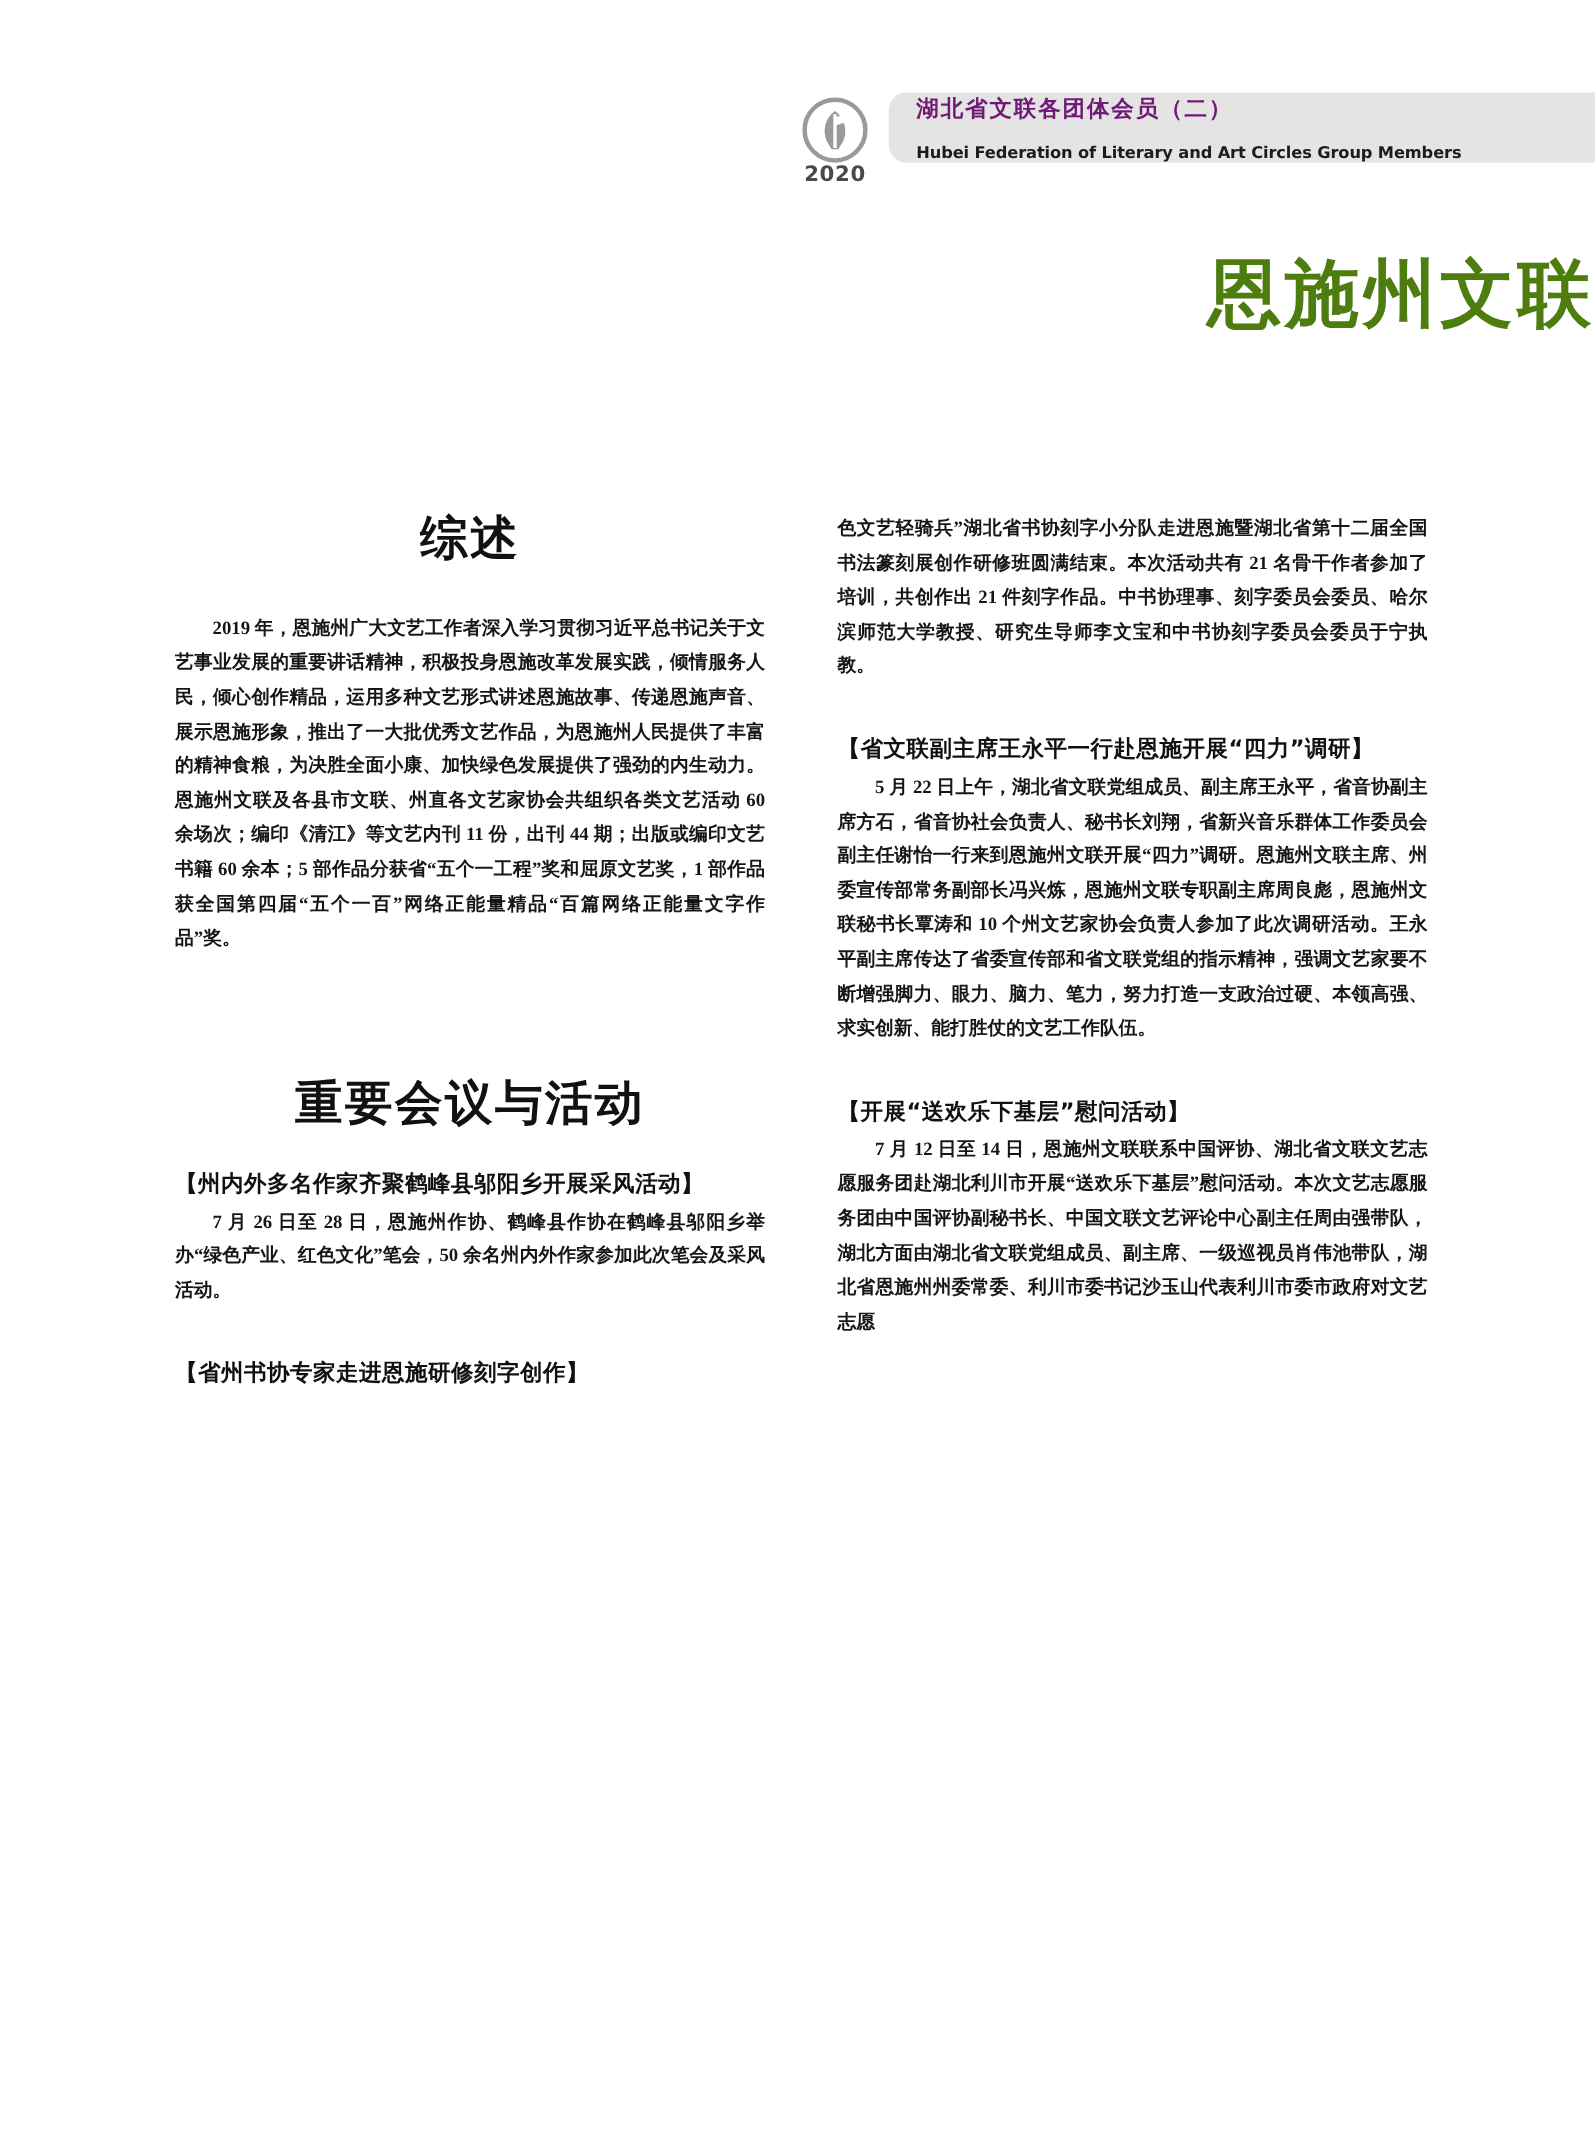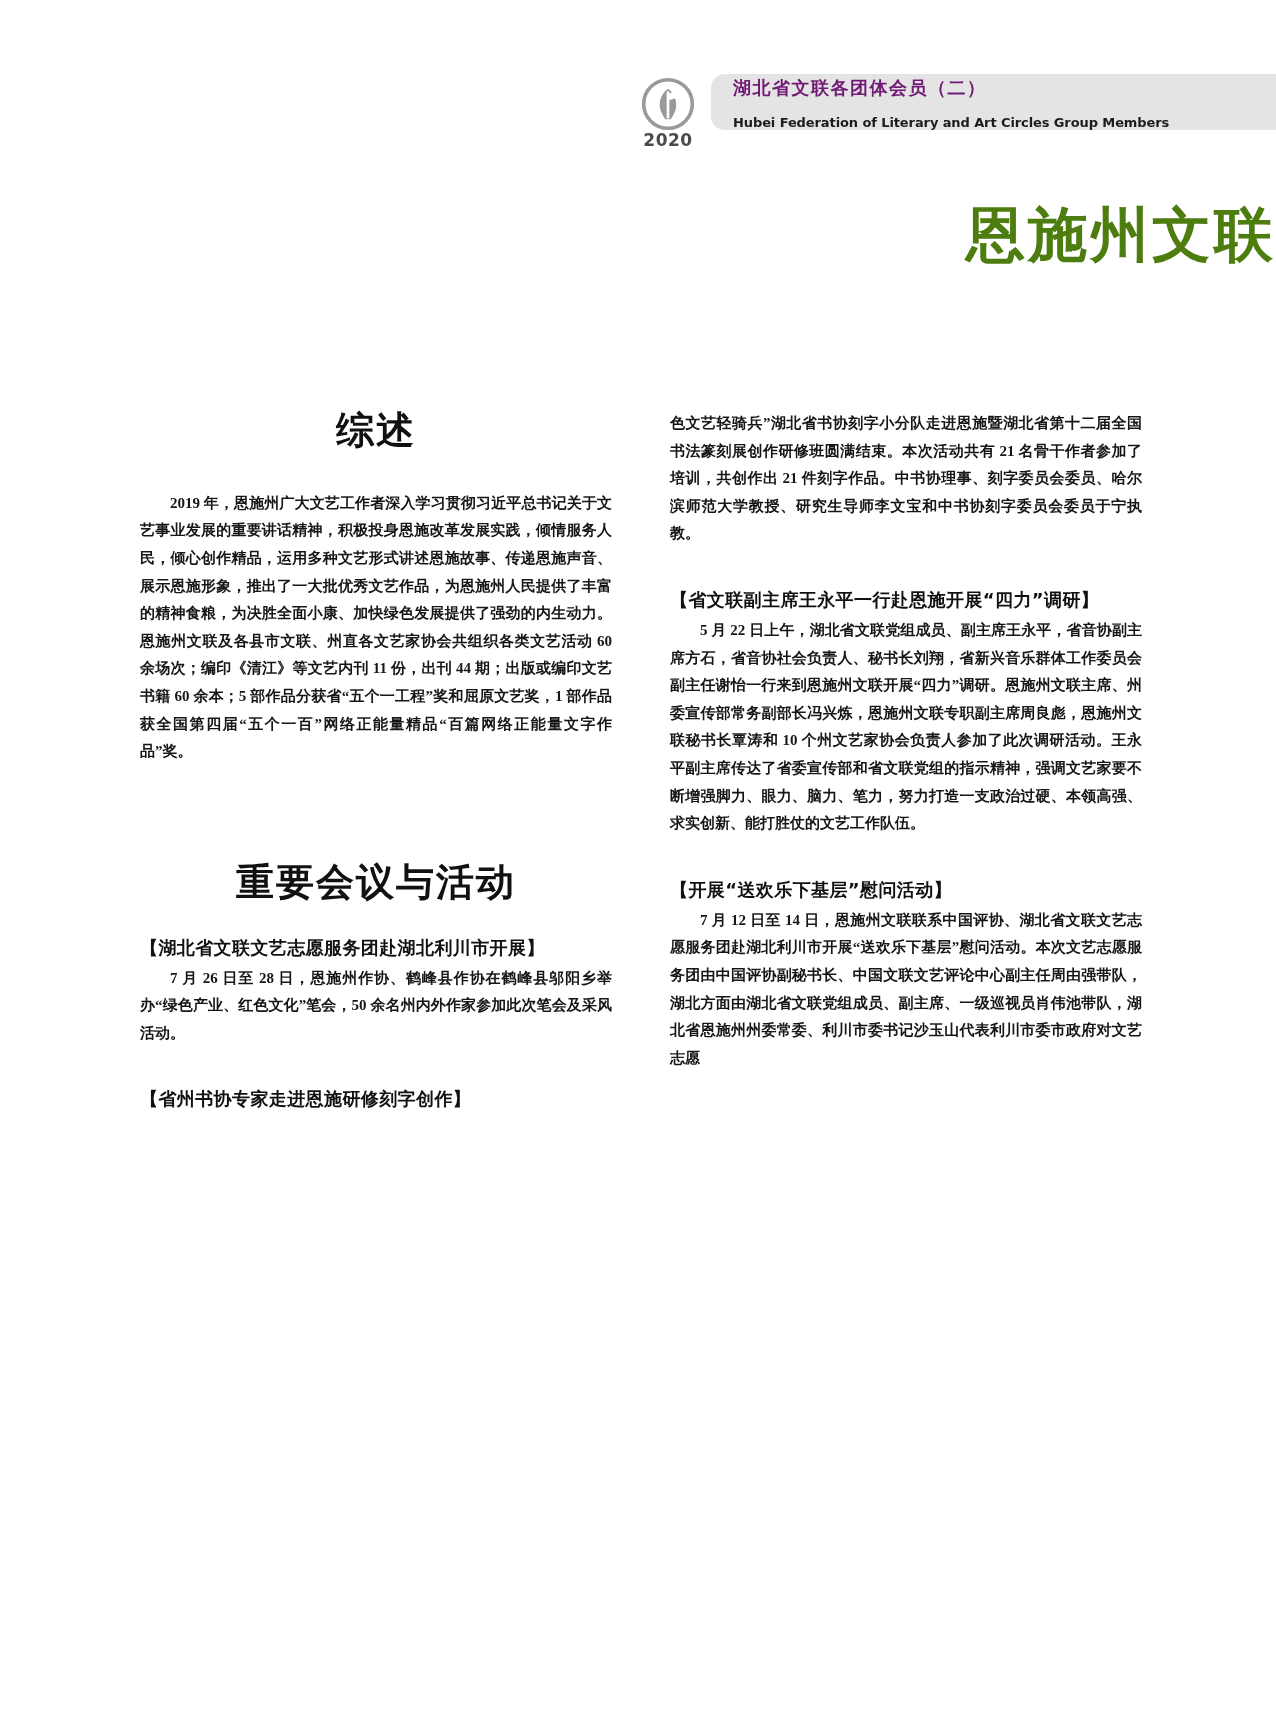--- a/index.html
+++ b/index.html
@@ -198,21 +198,21 @@
   <div class="columns">
 
     <div class="col">
       <h2 class="section-h1">综述</h2>
       <p class="body lead">2019 年，恩施州广大文艺工作者深入学习贯彻习近平总书记关于文艺事业发展的重要讲话精神，积极投身恩施改革发展实践，倾情服务人民，倾心创作精品，运用多种文艺形式讲述恩施故事、传递恩施声音、展示恩施形象，推出了一大批优秀文艺作品，为恩施州人民提供了丰富的精神食粮，为决胜全面小康、加快绿色发展提供了强劲的内生动力。恩施州文联及各县市文联、州直各文艺家协会共组织各类文艺活动 60 余场次；编印《清江》等文艺内刊 11 份，出刊 44 期；出版或编印文艺书籍 60 余本；5 部作品分获省“五个一工程”奖和屈原文艺奖，1 部作品获全国第四届“五个一百”网络正能量精品“百篇网络正能量文字作品”奖。</p>
 
       <div class="spacer-big"></div>
 
       <h2 class="section-h1 tight">重要会议与活动</h2>
 
-      <h3 class="sub-h">【湖北省文联文艺志愿服务团赴湖北利川市开展】</h3>
+      <h3 class="sub-h">【州内外多名作家齐聚鹤峰县邬阳乡开展采风活动】</h3>
       <p class="body">7 月 26 日至 28 日，恩施州作协、鹤峰县作协在鹤峰县邬阳乡举办“绿色产业、红色文化”笔会，50 余名州内外作家参加此次笔会及采风活动。</p>
 
       <div class="gap-md"></div>
 
       <h3 class="sub-h">【省州书协专家走进恩施研修刻字创作】</h3>
     </div>
 
     <div class="col">
       <p class="body noindent">色文艺轻骑兵”湖北省书协刻字小分队走进恩施暨湖北省第十二届全国书法篆刻展创作研修班圆满结束。本次活动共有 21 名骨干作者参加了培训，共创作出 21 件刻字作品。中书协理事、刻字委员会委员、哈尔滨师范大学教授、研究生导师李文宝和中书协刻字委员会委员于宁执教。</p>
 

